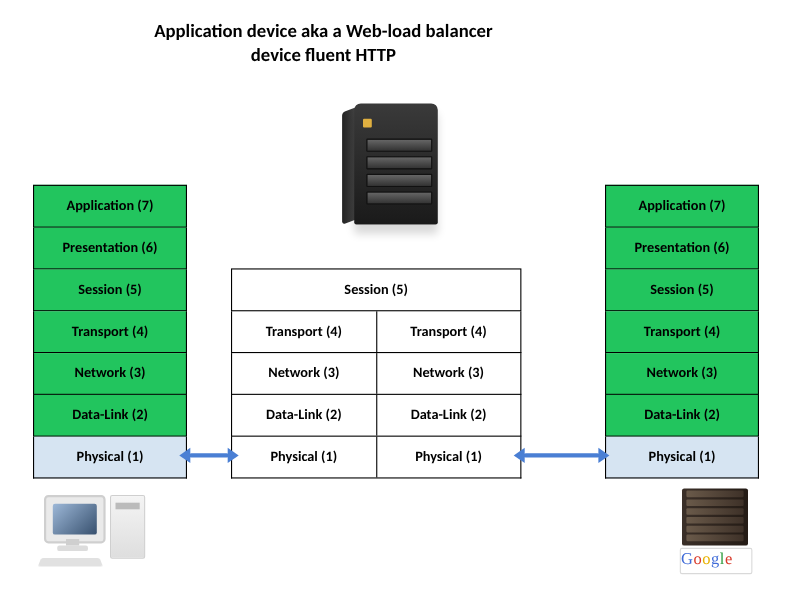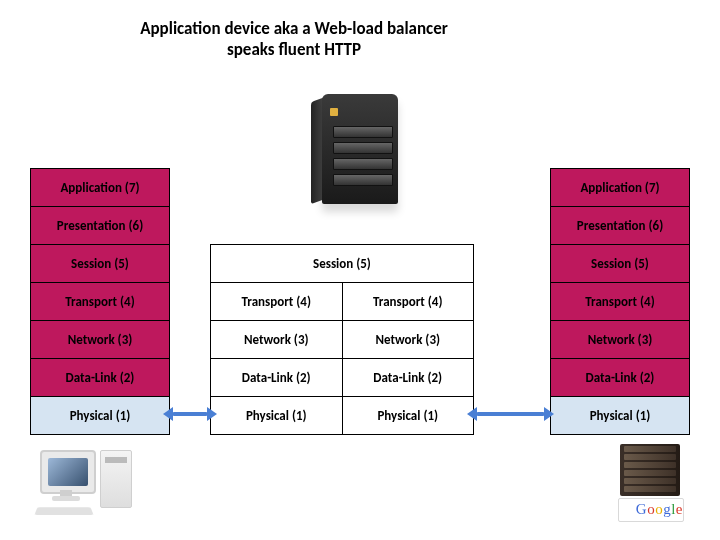--- a/index.html
+++ b/index.html
@@ -35,21 +35,21 @@
   .stack-left  { left: 30px;  top: 168px; }
   .stack-right { left: 550px; top: 168px; }
   .cell {
     border: 1px solid #000;
     border-top: none;
     height: 37px;
     line-height: 37px;
     text-align: center;
     font-weight: 700;
     font-size: 13px;
-    background: #be185d;
+    background: #22c55e;
   }
   .cell:first-child { border-top: 1px solid #000; }
   .cell.blue { background: #d6e4f2; }
 
   
   .stack-mid {
     position: absolute;
     left: 210px;
     top: 244px;
     width: 264px;
@@ -206,33 +206,33 @@
     border-radius: 1px;
   }
   .logo {
     position: absolute;
     left: 618px; top: 498px;
     width: 64px; height: 22px;
     border: 1px solid #d9d9d9;
     border-radius: 2px;
     font-family: Georgia, 'Times New Roman', serif;
     font-size: 15px;
-    text-align: right;
+    text-align: left;
     line-height: 20px;
     letter-spacing: 0.5px;
     background: #fff;
   }
   .g-b { color:#3f6bd8; } .g-r { color:#d93a2b; } .g-y { color:#e8b100; } .g-g { color:#2f9c3f; }
 </style>
 </head>
 <body>
 
 <div class="title">
   <span>Application device aka a Web-load balancer</span>
-  <span class="line2">speaks fluent HTTP</span>
+  <span class="line2">device fluent HTTP</span>
 </div>
 
 <div class="server">
   <div class="side"></div>
   <div class="body"></div>
   <div class="led"></div>
   <div class="bay b1"></div>
   <div class="bay b2"></div>
   <div class="bay b3"></div>
   <div class="bay b4"></div>

